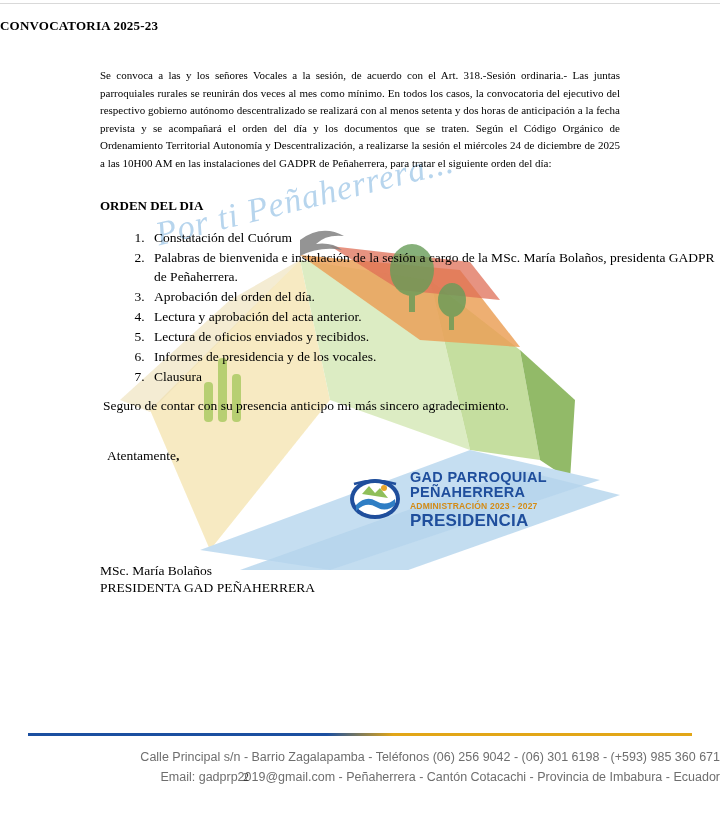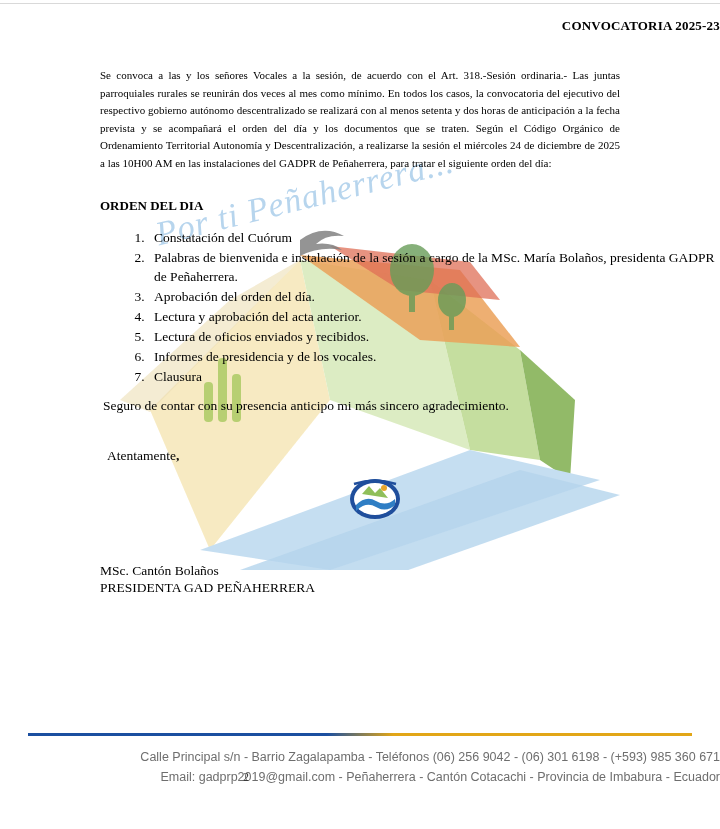--- a/index.html
+++ b/index.html
@@ -55,21 +55,21 @@
 
   
   .doc {
     position: absolute;
     left: 0;
     top: 0;
     width: 720px;
     z-index: 3;
   }
   .title {
-    text-align: right;
+    text-align: left;
     font-weight: bold;
     font-size: 13px;
     letter-spacing: .2px;
     margin-top: 18px;
   }
   .body-text {
     margin: 33px 100px 0 100px;
     font-size: 11px;
     line-height: 17.5px;
     text-align: justify;
@@ -254,36 +254,42 @@
       <li>Clausura</li>
     </ol>
 
     <div class="closing">Seguro de contar con su presencia anticipo mi más sincero agradecimiento.</div>
 
     <div class="atentamente">
       <span>Atentamente</span><b>,</b>
     </div>
 
     <div class="signer">
-      <div>MSc. Cantón Bolaños</div>
+      <div>MSc. María Bolaños</div>
       <div>PRESIDENTA GAD PEÑAHERRERA</div>
     </div>
   </div>
 
   <div class="logo">
     <div class="logo-badge">
       <svg width="54" height="50" viewBox="0 0 54 50" xmlns="http://www.w3.org/2000/svg">
         <ellipse cx="27" cy="27" rx="25" ry="20" fill="#1f4e9c"></ellipse>
         <ellipse cx="27" cy="27" rx="21" ry="16" fill="#ffffff"></ellipse>
         <path d="M8 33 q10 -10 20 -4 q10 6 19 -2 l0 6 q-9 8 -19 2 q-10 -6 -20 4 z" fill="#2f7ec4"></path>
         <path d="M14 22 l7 -8 l6 7 l5 -5 l8 10 z" fill="#8fbf5a"></path>
         <circle cx="36" cy="16" r="3" fill="#e8a52b"></circle>
         <path d="M6 12 q21 -7 42 0" stroke="#1f4e9c" stroke-width="2.4" fill="none"></path>
       </svg>
     </div>
+    <div class="logo-text">
+      <div class="logo-l1">GAD PARROQUIAL</div>
+      <div class="logo-l2">PEÑAHERRERA</div>
+      <div class="logo-l3">ADMINISTRACIÓN 2023 - 2027</div>
+      <div class="logo-l4">PRESIDENCIA</div>
+    </div>
   </div>
 
   <div class="footer">
     <div class="footer-bar"></div>
     <div class="footer-line l1">Calle Principal s/n - Barrio Zagalapamba - Teléfonos (06) 256 9042 - (06) 301 6198 - (+593) 985 360 671</div>
     <div class="footer-line l2">Email: gadprp2019@gmail.com - Peñaherrera - Cantón Cotacachi - Provincia de Imbabura - Ecuador</div>
     <div class="pagenum">2</div>
   </div>
 
 </div>

